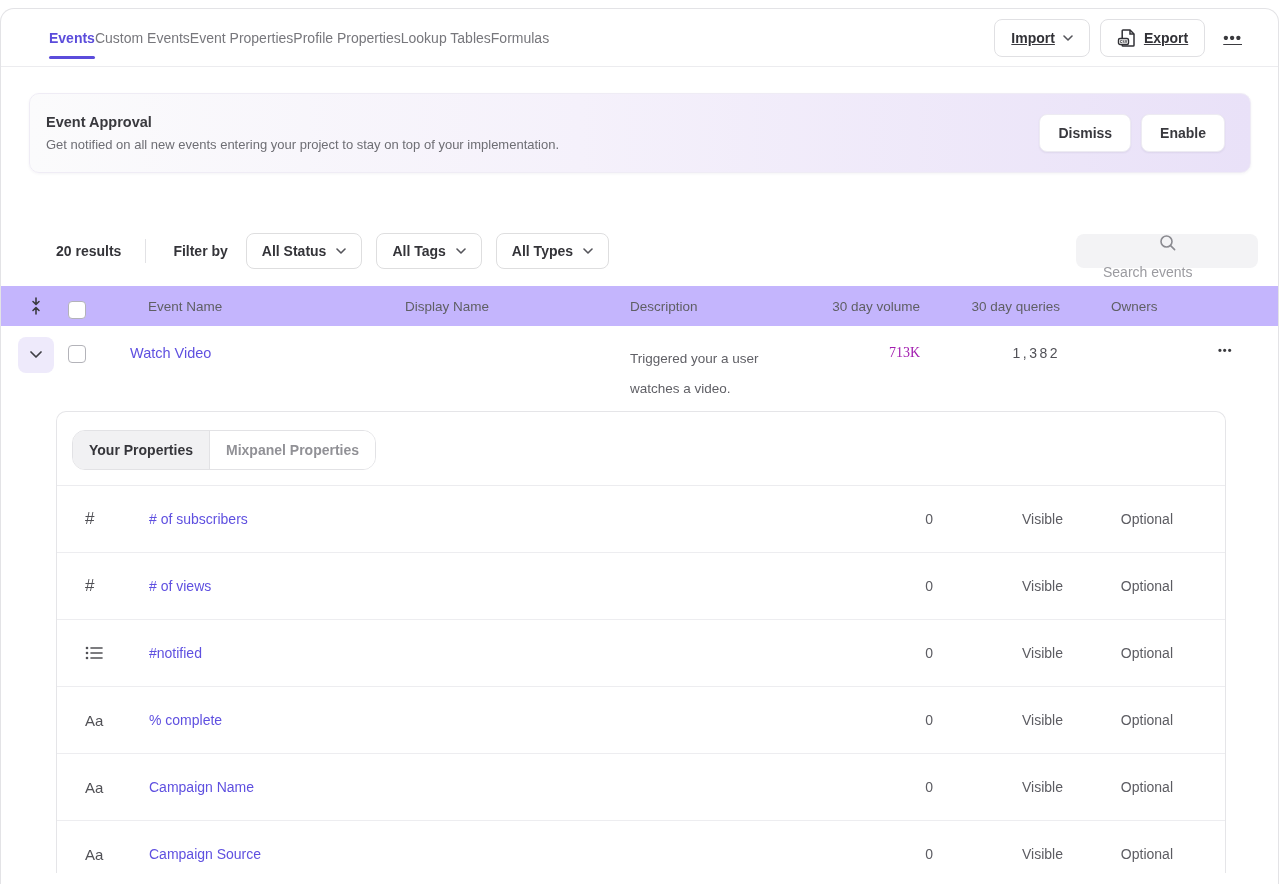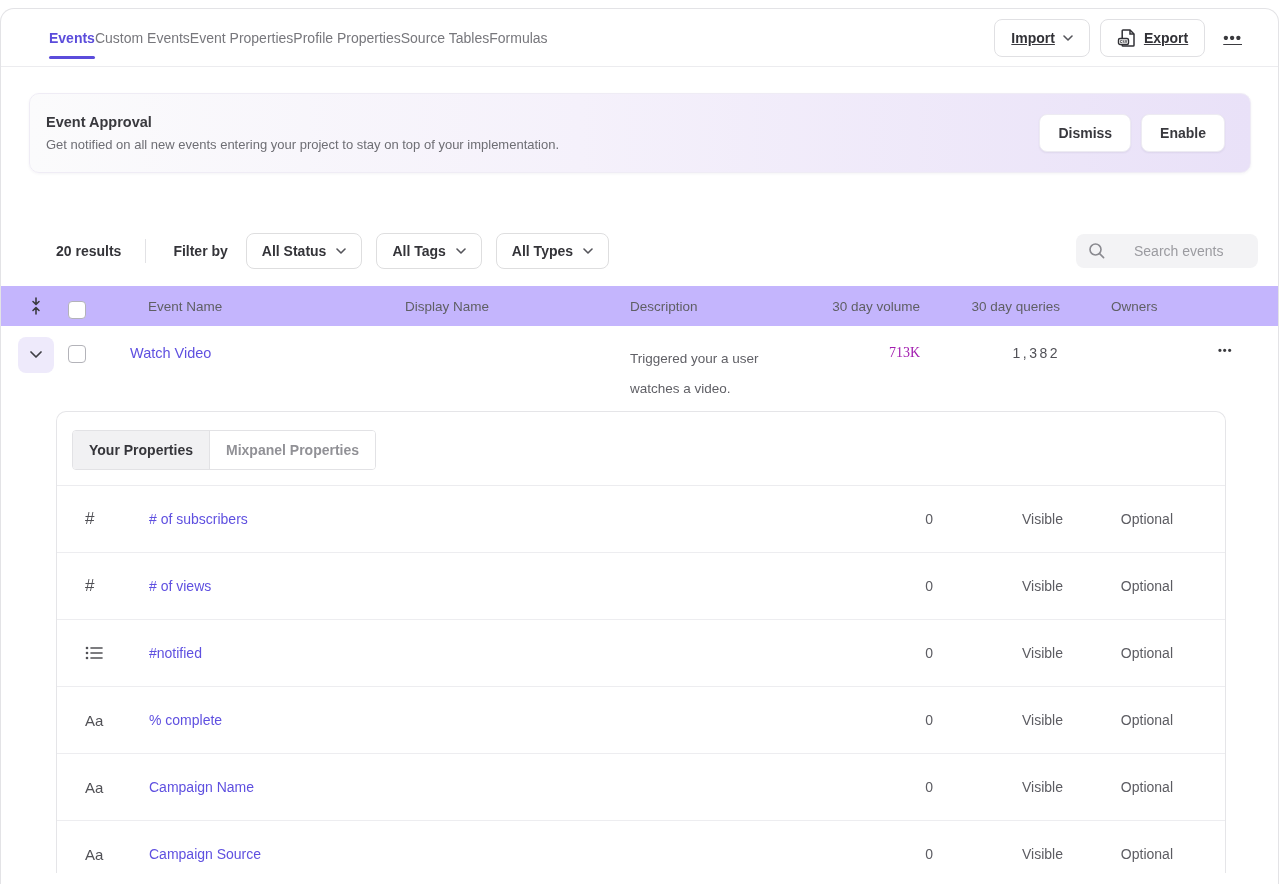--- a/index.html
+++ b/index.html
@@ -41,21 +41,21 @@
 
   
   .filter-row { margin-top:60px; padding:0 20px 0 55px; display:flex; align-items:center; height:36px; }
   .results-count { font-size:14px; font-weight:700; color:#343439; }
   .v-divider { width:1px; height:24px; background:#e2e2e5; margin:0 27px 0 24px; }
   .filter-by { font-size:14px; font-weight:700; color:#343439; margin-right:18px; }
   .dropdown { display:inline-flex; align-items:center; gap:10px; height:36px; padding:0 15px;
     background:#fff; border:1px solid #dededf; border-radius:8px; font-size:14px;
     font-weight:700; color:#343439; margin-right:14px; cursor:pointer; }
   .search-box { margin-left:auto; width:182px; height:34px; background:#f3f3f5;
-    border-radius:8px; display:flex; align-items:center; padding:0 10px 0 12px; gap:28px; }
+    border-radius:8px; display:flex; align-items:center; padding:0 10px 0 12px; gap:12px;flex-direction:column; }
   .search-box input { border:none; background:transparent; outline:none; font-size:14px;
     color:#3b3b40; width:130px; font-family:inherit; }
   .search-box input::placeholder { color:#9b9ba0; }
 
   
   .row-grid { display:grid; padding-left:17px;
     grid-template-columns:50px 62px 275px 225px 190px 100px 140px 120px 1fr; }
   .table-header { margin-top:17px; height:40px; background:#c4b5fd; align-items:center;
     font-size:13.5px; color:#5f5f64; }
   .th-name { padding-left:18px; }
@@ -73,21 +73,21 @@
   .event-link { padding-top:19px; color:#5f50e0; cursor:pointer; font-size:14.5px; }
   .desc-cell { padding-top:18px; color:#606066; font-size:13.5px; line-height:30px; }
   .vol-cell { padding-top:19px; color:#a21caf;font-family:Liberation Serif, serif; }
   .query-cell { padding-top:19px; color:#515157; letter-spacing:2.5px; }
   .row-more { padding-top:12px; margin-left:30px; justify-self:start; }
 
   
   .panel { margin:13px 0 0 55px; width:1170px; height:462px; background:#fff;
     border:1px solid #e5e5e8; border-bottom:none; border-radius:10px 10px 0 0; }
   .panel-tabs { padding:18px 0 15px 15px; border-bottom:1px solid #ececef; }
-  .segmented { display:inline-flex; border:1px solid #e2e2e5; border-radius:4px; overflow:hidden;text-align:right; }
+  .segmented { display:inline-flex; border:1px solid #e2e2e5; border-radius:13px; overflow:hidden;text-align:right; }
   .segment { height:38px; display:flex; align-items:center; padding:0 16px; font-size:14px;
     cursor:pointer; background:#fff; color:#919196; font-weight:600; white-space:nowrap; }
   .segment.active { background:#f1f1f3; color:#35353a; font-weight:700;
     border-right:1px solid #e2e2e5; }
 
   .prop-row { display:grid; grid-template-columns:64px 1fr 100px 130px 110px;
     padding:0 52px 0 28px; height:67px; align-items:center; border-bottom:1px solid #ededf0;
     font-size:14px; }
   .ptype { color:#515156; font-size:17px; }
   .ptype.text-type { font-size:15px; }
@@ -110,21 +110,21 @@
       <div class="tab">
         <span>Custom Events</span>
       </div>
       <div class="tab">
         <span>Event Properties</span>
       </div>
       <div class="tab">
         <span>Profile Properties</span>
       </div>
       <div class="tab">
-        <span>Source Tables</span>
+        <span>Lookup Tables</span>
       </div>
       <div class="tab">
         <span>Formulas</span>
       </div>
     </nav>
     <div class="topnav-actions">
       <button class="btn">
         <span>Import</span>
         <span class="chev">
           <svg width="10" height="6" viewBox="0 0 10 6">

